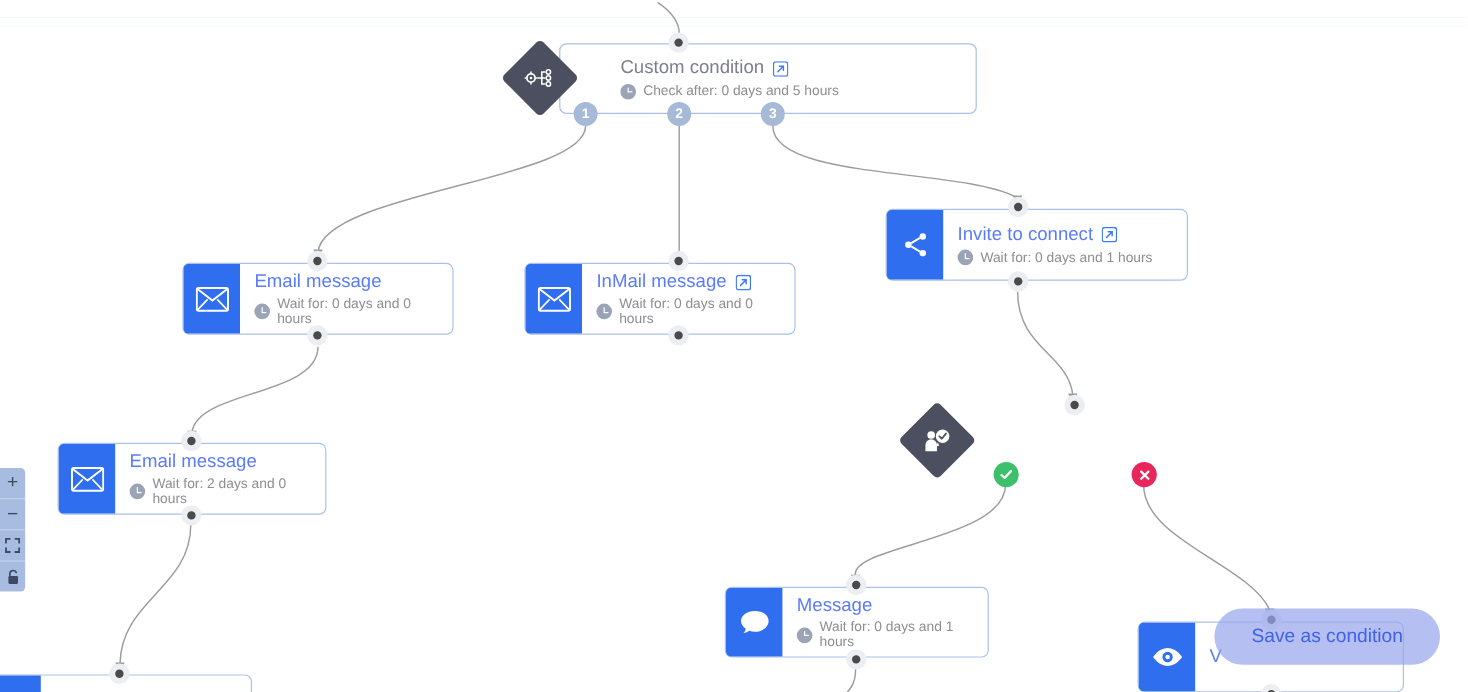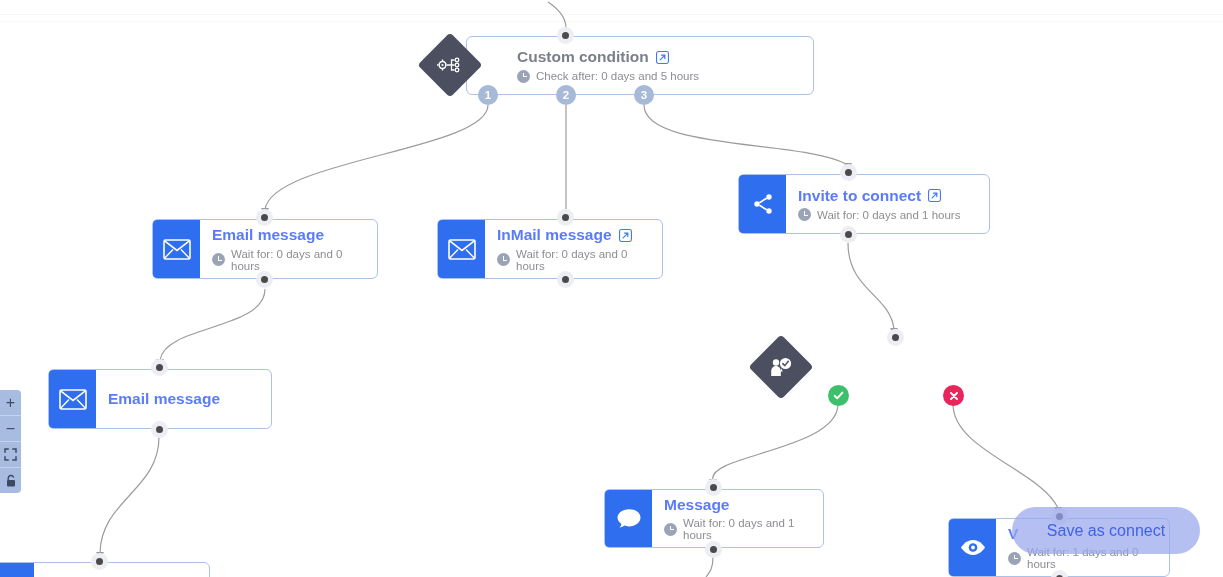--- a/index.html
+++ b/index.html
@@ -14,21 +14,21 @@
 
   .topline{position:absolute;left:0;top:14px;width:1223px;height:1px;background:#f4f8fb;}
   .topline2{position:absolute;left:0;top:21px;width:1223px;height:1px;background:#f7fafc;}
 
   
   .node{position:absolute;display:flex;align-items:stretch;
         border:1px solid #aac1e8;border-radius:6px;background:#fff;box-sizing:border-box;}
   .node .ico{width:47px;flex:0 0 47px;background:#2f6eee;display:flex;align-items:center;justify-content:center;
              border-radius:4px 0 0 4px;}
   .node .body{flex:1;display:flex;flex-direction:column;justify-content:center;padding:0 12px;}
-  .node .ttl{display:flex;align-items:center;gap:7px;font-size:15.5px;color:#5b7cfa;line-height:1.15;font-weight:700;}
+  .node .ttl{display:flex;align-items:center;gap:7px;font-size:15.5px;color:#5b7cfa;line-height:1.15;font-weight:400;}
   .node .sub{display:flex;align-items:center;gap:6px;font-size:11.5px;color:#8d8d93;margin-top:4px;}
   .node.cond{border:1px solid #aac1e8;background:#fff;}
   .node.cond .body{padding-left:50px;}
   .node.cond .ttl{color:#7b7f8c;}
 
   .clock{width:13px;height:13px;border-radius:50%;background:#9aa4b6;position:relative;flex:0 0 13px;}
   .clock::before{content:"";position:absolute;left:6px;top:3px;width:1px;height:4px;background:#fff;}
   .clock::after{content:"";position:absolute;left:6px;top:6.5px;width:3.5px;height:1px;background:#fff;}
 
   .extlink{width:13px;height:13px;flex:0 0 13px;}
@@ -228,20 +228,24 @@
       <svg width="28" height="21" viewBox="0 0 28 21">
         <rect x="1" y="1" width="26" height="19" rx="1.5" fill="none" stroke="#fff" stroke-width="1.6"></rect>
         <path d="M1.6 1.8 L14 11.5 L26.4 1.8" fill="none" stroke="#fff" stroke-width="1.6"></path>
         <path d="M1.6 19.2 L10 10.5 M26.4 19.2 L18 10.5" fill="none" stroke="#fff" stroke-width="1.4"></path>
       </svg>
     </div>
     <div class="body">
       <div class="ttl">
         <span>Email message</span>
       </div>
+      <div class="sub">
+        <span class="clock"></span>
+        <span>Wait for: 2 days and 0 hours</span>
+      </div>
     </div>
   </div>
   <div class="dot" style="left:151px;top:359px;">
       <i></i>
     </div>
   <div class="dot" style="left:151px;top:421px;">
       <i></i>
     </div>
 
   <div class="diamond" style="left:758px;top:344px;"></div>
@@ -296,24 +300,20 @@
       <svg width="28" height="19" viewBox="0 0 28 19">
         <path d="M14 2 C6.5 2 2 9.5 2 9.5 S6.5 17 14 17 26 9.5 26 9.5 21.5 2 14 2Z" fill="#fff"></path>
         <circle cx="14" cy="9.5" r="4.3" fill="#2f6eee"></circle>
         <circle cx="14" cy="9.5" r="1.9" fill="#fff"></circle>
       </svg>
     </div>
     <div class="body">
       <div class="ttl">
         <span>V</span>
       </div>
-      <div class="sub">
-        <span class="clock"></span>
-        <span>Wait for: 1 days and 0 hours</span>
-      </div>
     </div>
   </div>
   <div class="dot" style="left:1051px;top:508px;">
       <i></i>
     </div>
   <div class="dot" style="left:1051px;top:570px;">
       <i></i>
     </div>
 
   <div class="node" style="left:-14px;top:562px;width:224px;height:59px;">
@@ -338,16 +338,16 @@
     </div>
     <div class="zb">
       <svg width="12" height="14" viewBox="0 0 12 14">
         <path d="M3.2 6 V4.1 a2.8 2.8 0 0 1 5.3 -1.1" fill="none" stroke="#3c4a63" stroke-width="1.4" stroke-linecap="round"></path>
         <rect x="2" y="6" width="8" height="6.6" rx="1.1" fill="#3c4a63"></rect>
       </svg>
     </div>
   </div>
 
   <div id="savebtn">
-    <span>Save as connect</span>
+    <span>Save as condition</span>
   </div>
 
 </div>
 
 </body></html>

